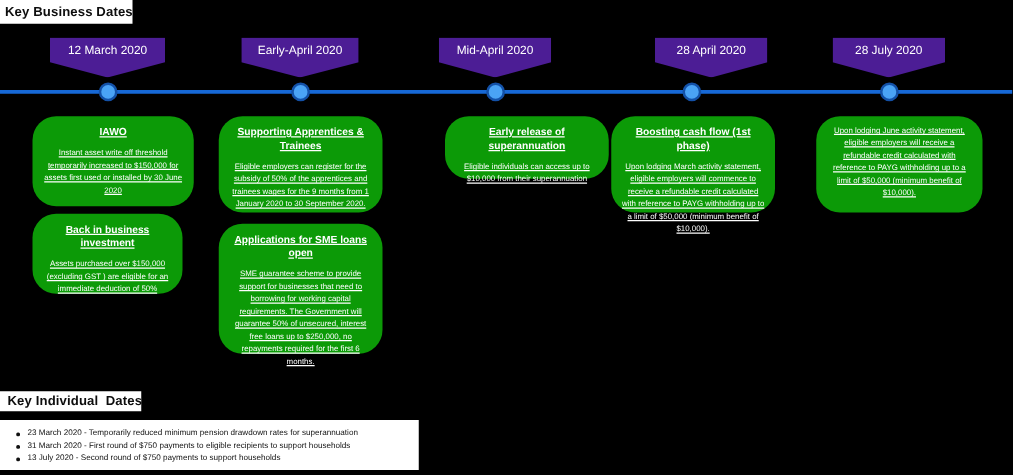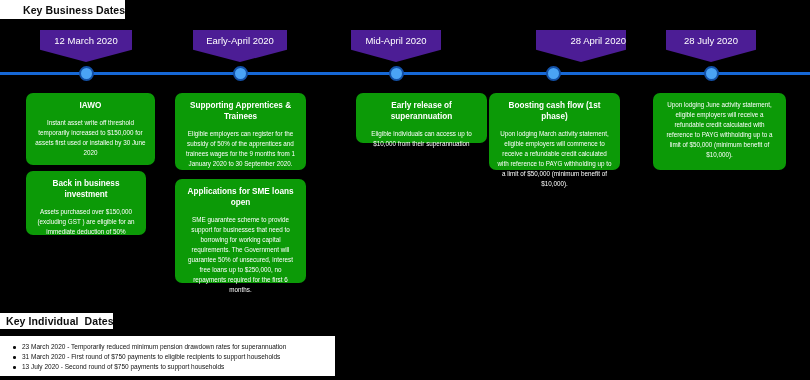--- a/index.html
+++ b/index.html
@@ -26,21 +26,21 @@
     display: flex;
     align-items: center;
     white-space: pre;
     letter-spacing: 0.1px;
   }
   #business-title {
     left: 0px;
     top: 0px;
     width: 102px;
     height: 19px;
-    padding-left: 23px;
+    padding-left: 4px;
     font-size: 10.5px;
   }
   #individual-title {
     left: 0px;
     top: 313px;
     width: 107px;
     height: 16px;
     padding-left: 6px;
     font-size: 10.5px;
   }
@@ -77,25 +77,26 @@
     text-align: center;
     line-height: 21px;
     -webkit-clip-path: polygon(0 0, 100% 0, 100% 62%, 50% 100%, 0 62%);
     clip-path: polygon(0 0, 100% 0, 100% 62%, 50% 100%, 0 62%);
   }
 
   
   .card {
     position: absolute;
     background: #0c9a07;
-    border-radius: 7px;
+    border-radius: 19px;
     box-sizing: border-box;
     padding: 7px 8px 7px 8px;
     text-align: center;
     color: #ffffff;
+    text-decoration: underline;
   }
   .card-heading {
     font-size: 8.2px;
     font-weight: bold;
     line-height: 11px;
     margin-bottom: 7px;
   }
   .card-body {
     font-size: 6.3px;
     font-weight: normal;
@@ -143,21 +144,21 @@
 
 <div class="timeline-node" style="left:86px;"></div>
 <div class="timeline-node" style="left:240px;"></div>
 <div class="timeline-node" style="left:396px;"></div>
 <div class="timeline-node" style="left:553px;"></div>
 <div class="timeline-node" style="left:711px;"></div>
 
 <div class="date-banner" style="left:40px;  width:92px;">12 March 2020</div>
 <div class="date-banner" style="left:193px; width:94px;">Early-April 2020</div>
 <div class="date-banner" style="left:351px; width:90px;">Mid-April 2020</div>
-<div class="date-banner" style="left:536px; width:90px;text-align:right;">28 April 2020</div>
+<div class="date-banner" style="left:524px; width:90px;">28 April 2020</div>
 <div class="date-banner" style="left:666px; width:90px;">28 July 2020</div>
 
 <div class="card" style="left:26px; top:93px; width:129px; height:72px;">
   <div class="card-heading">IAWO</div>
   <div class="card-body">Instant asset write off threshold temporarily increased to $150,000 for assets first used or installed by 30 June 2020</div>
 </div>
 
 <div class="card" style="left:26px; top:171px; width:120px; height:64px;">
   <div class="card-heading">Back in business investment</div>
   <div class="card-body">Assets purchased over $150,000 (excluding GST ) are eligible for an immediate deduction of 50%</div>

